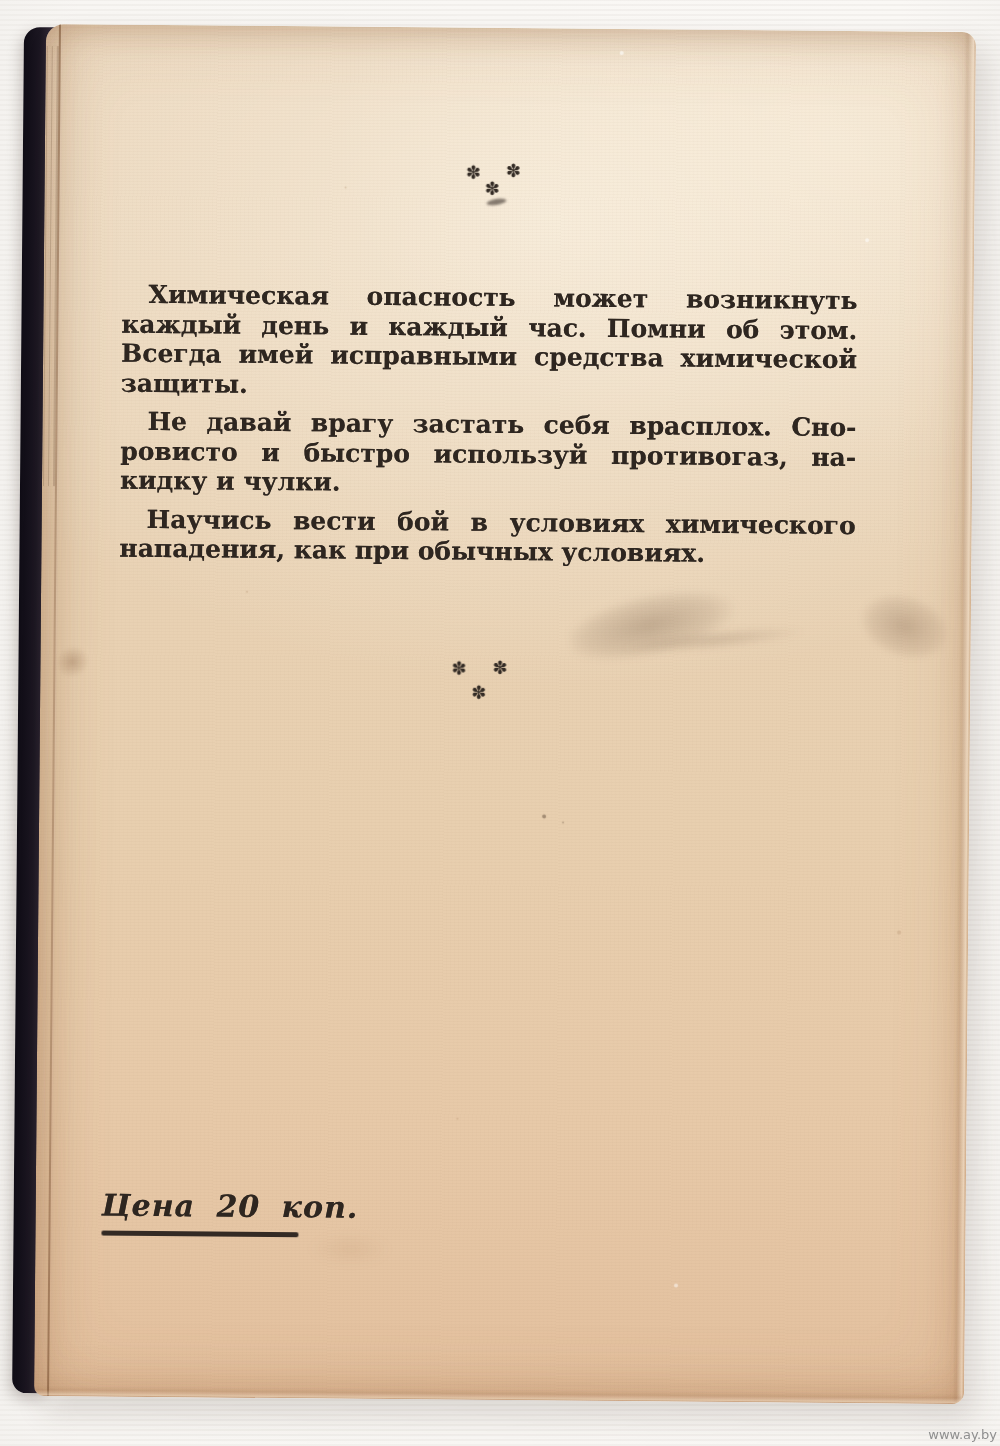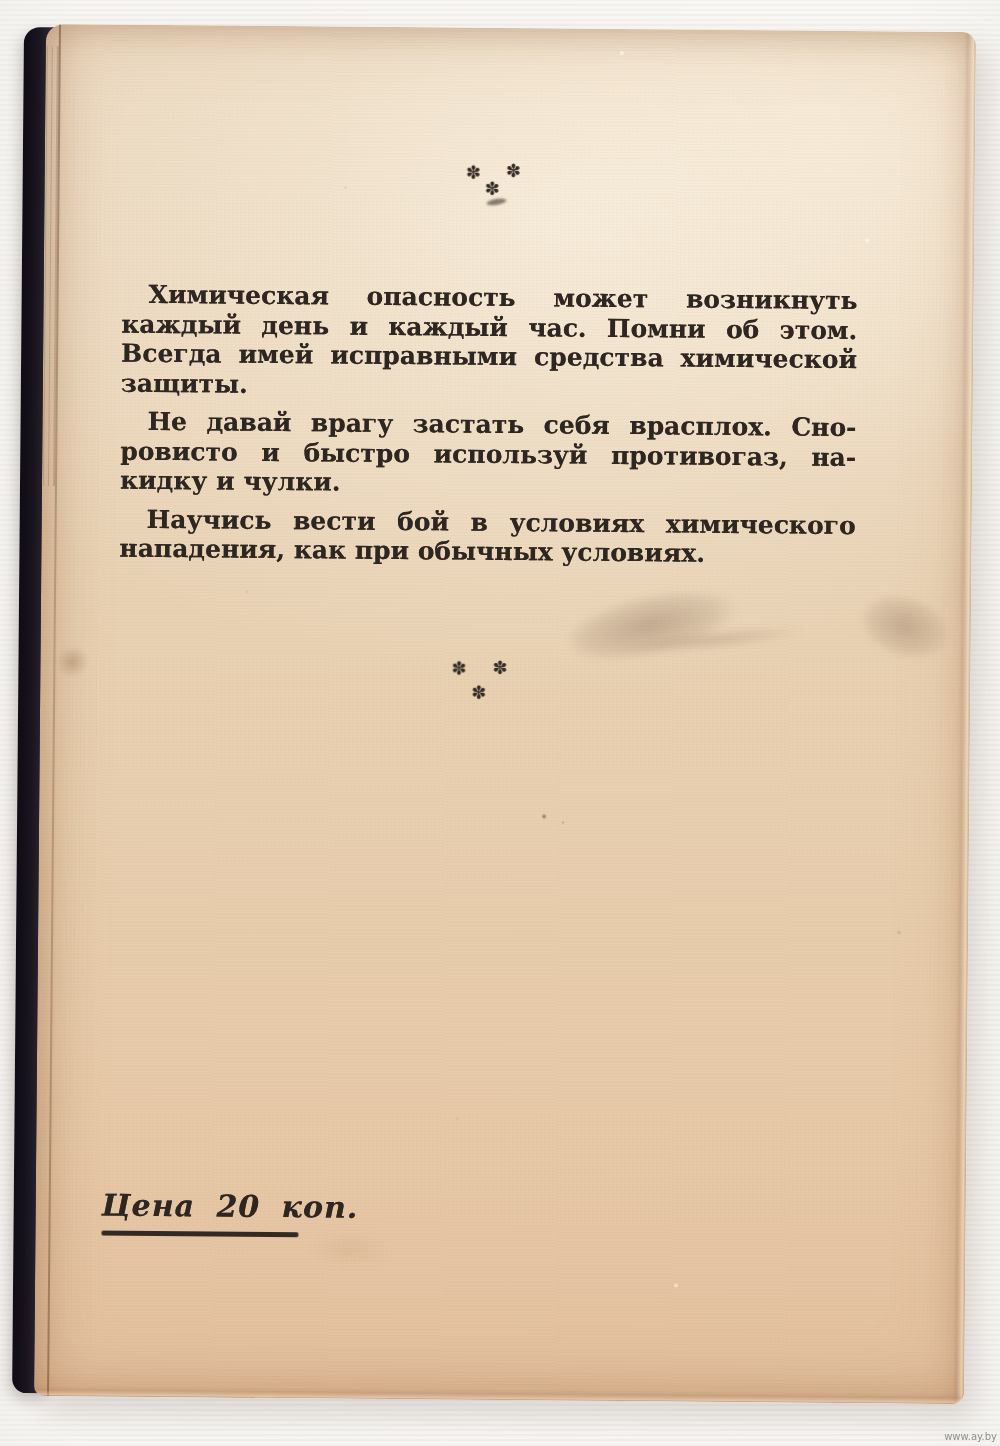--- a/index.html
+++ b/index.html
@@ -172,21 +172,21 @@
     position: absolute; left: 66px; top: 1206px;
     width: 197px; height: 5px;
     background: #332a24; border-radius: 2px;
     filter: blur(.3px);
   }
 
   
   .watermark {
     position: absolute; right: 3px; bottom: 4px;
     font-family: "DejaVu Sans", "Liberation Sans", sans-serif;
-    font-size: 10px; color: #8f8f8f; margin-top: 44px;
+    font-size: 13px; color: #8f8f8f; margin-top: 44px;
   }
 </style>
 </head>
 <body>
 
 <div class="photo">
 
   <div class="spine"></div>
 
   <div class="cover">

